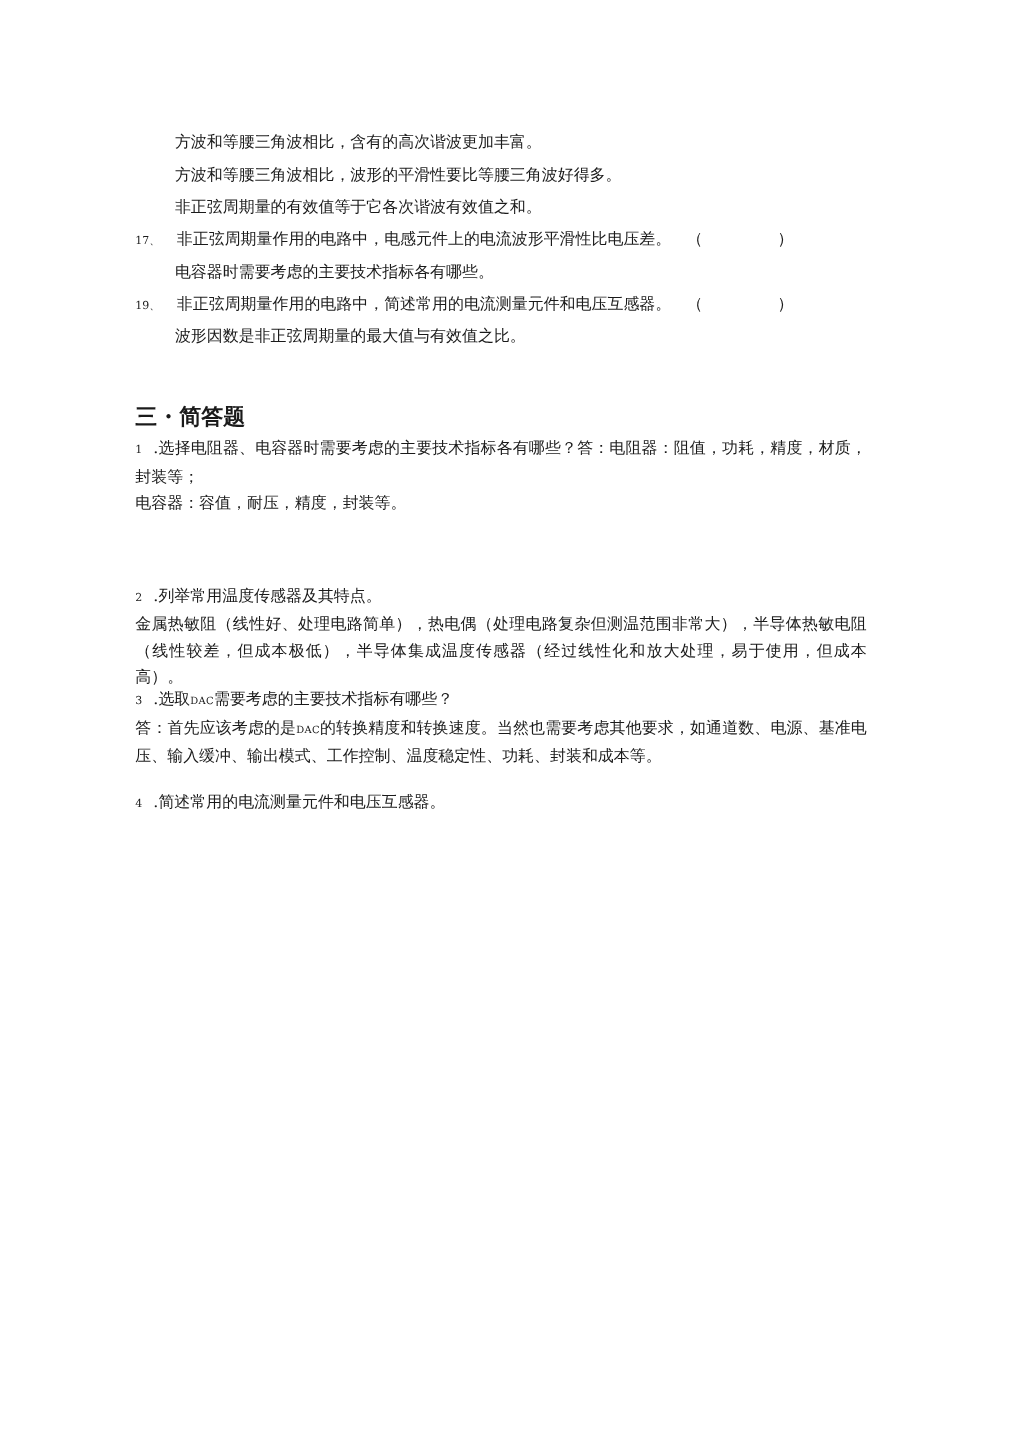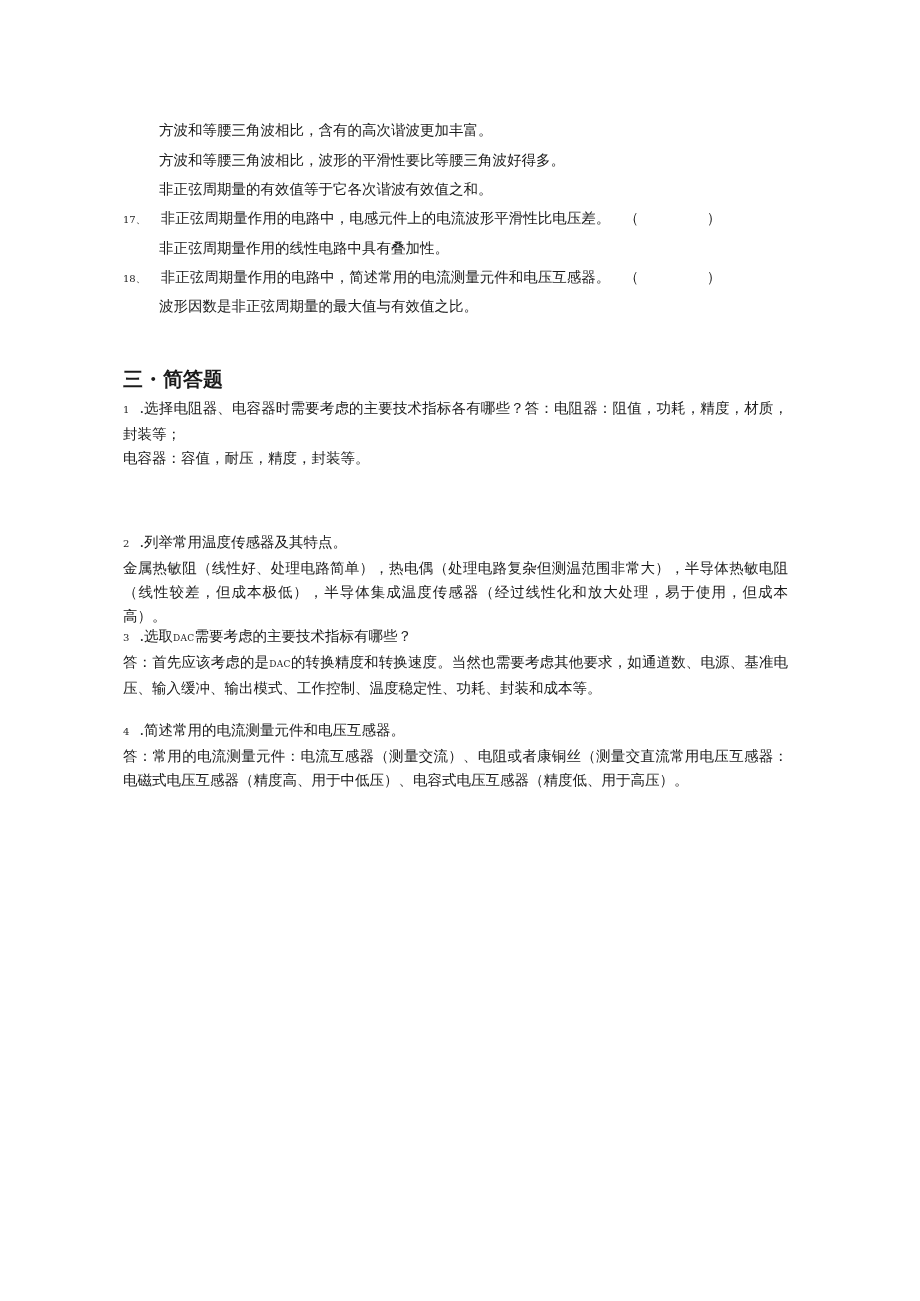--- a/index.html
+++ b/index.html
@@ -22,24 +22,24 @@
 <body>
 
 <div class="line indent" style="top:120px;">方波和等腰三角波相比，含有的高次谐波更加丰富。</div>
 <div class="line indent" style="top:150px;">方波和等腰三角波相比，波形的平滑性要比等腰三角波好得多。</div>
 <div class="line indent" style="top:179px;text-align:right;">非正弦周期量的有效值等于它各次谐波有效值之和。</div>
 
 <div class="line numbered" style="top:208px;">
   <span class="num">17、</span><span>非正弦周期量作用的电路中，电感元件上的电流波形平滑性比电压差。</span><span class="paren-blank" style="margin-left:14px;"><span>（</span><span class="paren-gap"></span><span>）</span></span>
 </div>
 
-<div class="line indent" style="top:238px;">非正弦周期量作用的线性电路中具有叠加性。</div>
+<div class="line indent" style="top:238px;">电容器时需要考虑的主要技术指标各有哪些。</div>
 
 <div class="line numbered" style="top:267px;">
-  <span class="num">18、</span><span>非正弦周期量作用的电路中，简述常用的电流测量元件和电压互感器。</span><span class="paren-blank" style="margin-left:14px;"><span>（</span><span class="paren-gap"></span><span>）</span></span>
+  <span class="num">19、</span><span>非正弦周期量作用的电路中，简述常用的电流测量元件和电压互感器。</span><span class="paren-blank" style="margin-left:14px;"><span>（</span><span class="paren-gap"></span><span>）</span></span>
 </div>
 
 <div class="line indent" style="top:296px;">波形因数是非正弦周期量的最大值与有效值之比。</div>
 
 <div class="heading">三・简答题</div>
 
 <div class="para" style="top:396px;">
   <span class="qnum">1</span><span>.选择电阻器、电容器时需要考虑的主要技术指标各有哪些？答：电阻器：阻值，功耗，精度，材质，封装等；</span><br>
   <span>电容器：容值，耐压，精度，封装等。</span>
 </div>
@@ -49,14 +49,13 @@
   <span>金属热敏阻（线性好、处理电路简单），热电偶（处理电路复杂但测温范围非常大），半导体热敏电阻（线性较差，但成本极低），半导体集成温度传感器（经过线性化和放大处理，易于使用，但成本高）。</span>
 </div>
 
 <div class="para" style="top:624px;">
   <span class="qnum">3</span><span>.选取</span><span class="small-caps">DAC</span><span>需要考虑的主要技术指标有哪些？</span><br>
   <span>答：首先应该考虑的是</span><span class="small-caps">DAC</span><span>的转换精度和转换速度。当然也需要考虑其他要求，如通道数、电源、基准电压、输入缓冲、输出模式、工作控制、温度稳定性、功耗、封装和成本等。</span>
 </div>
 
 <div class="para" style="top:718px;">
   <span class="qnum">4</span><span>.简述常用的电流测量元件和电压互感器。</span><br>
-  <span>答：常用的电流测量元件：电流互感器（测量交流）、电阻或者康铜丝（测量交直流常用电压互感器：电磁式电压互感器（精度高、用于中低压）、电容式电压互感器（精度低、用于高压）。</span>
 </div>
 
 </body></html>

